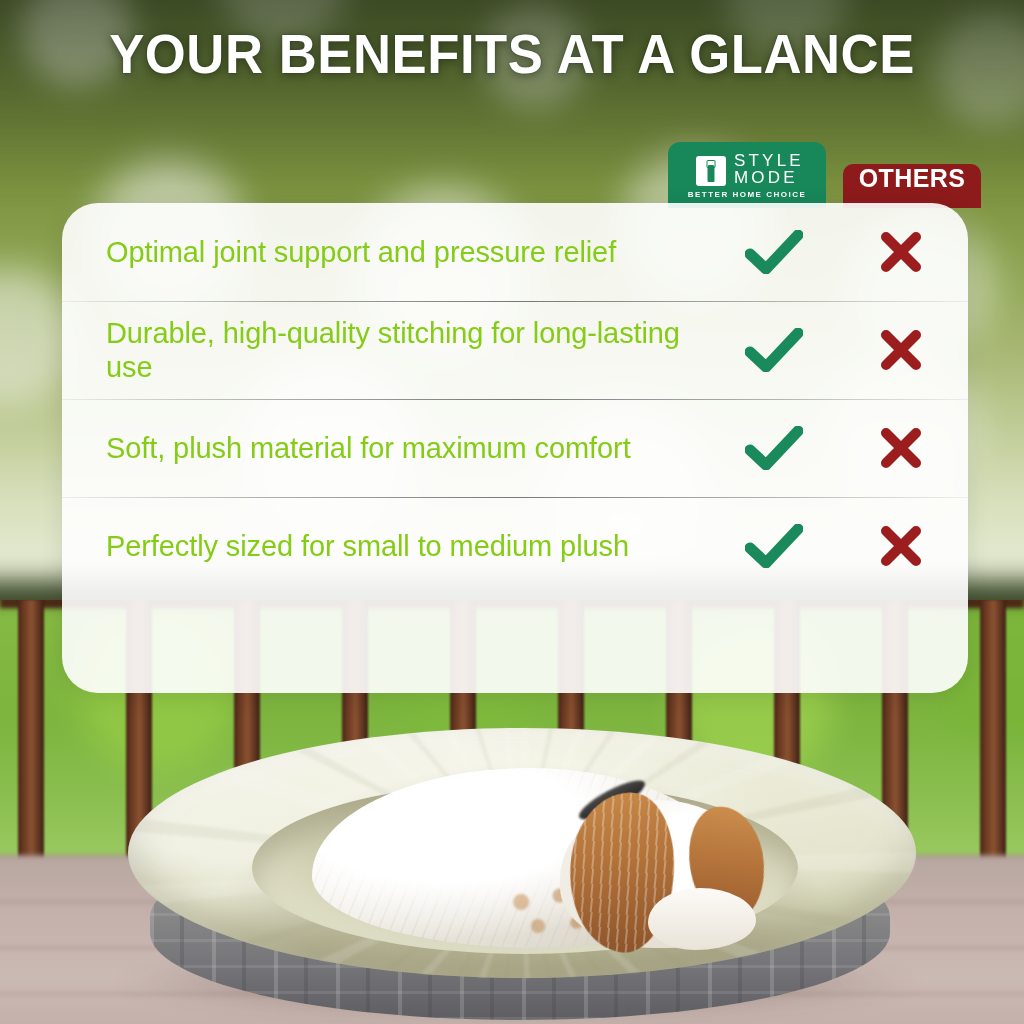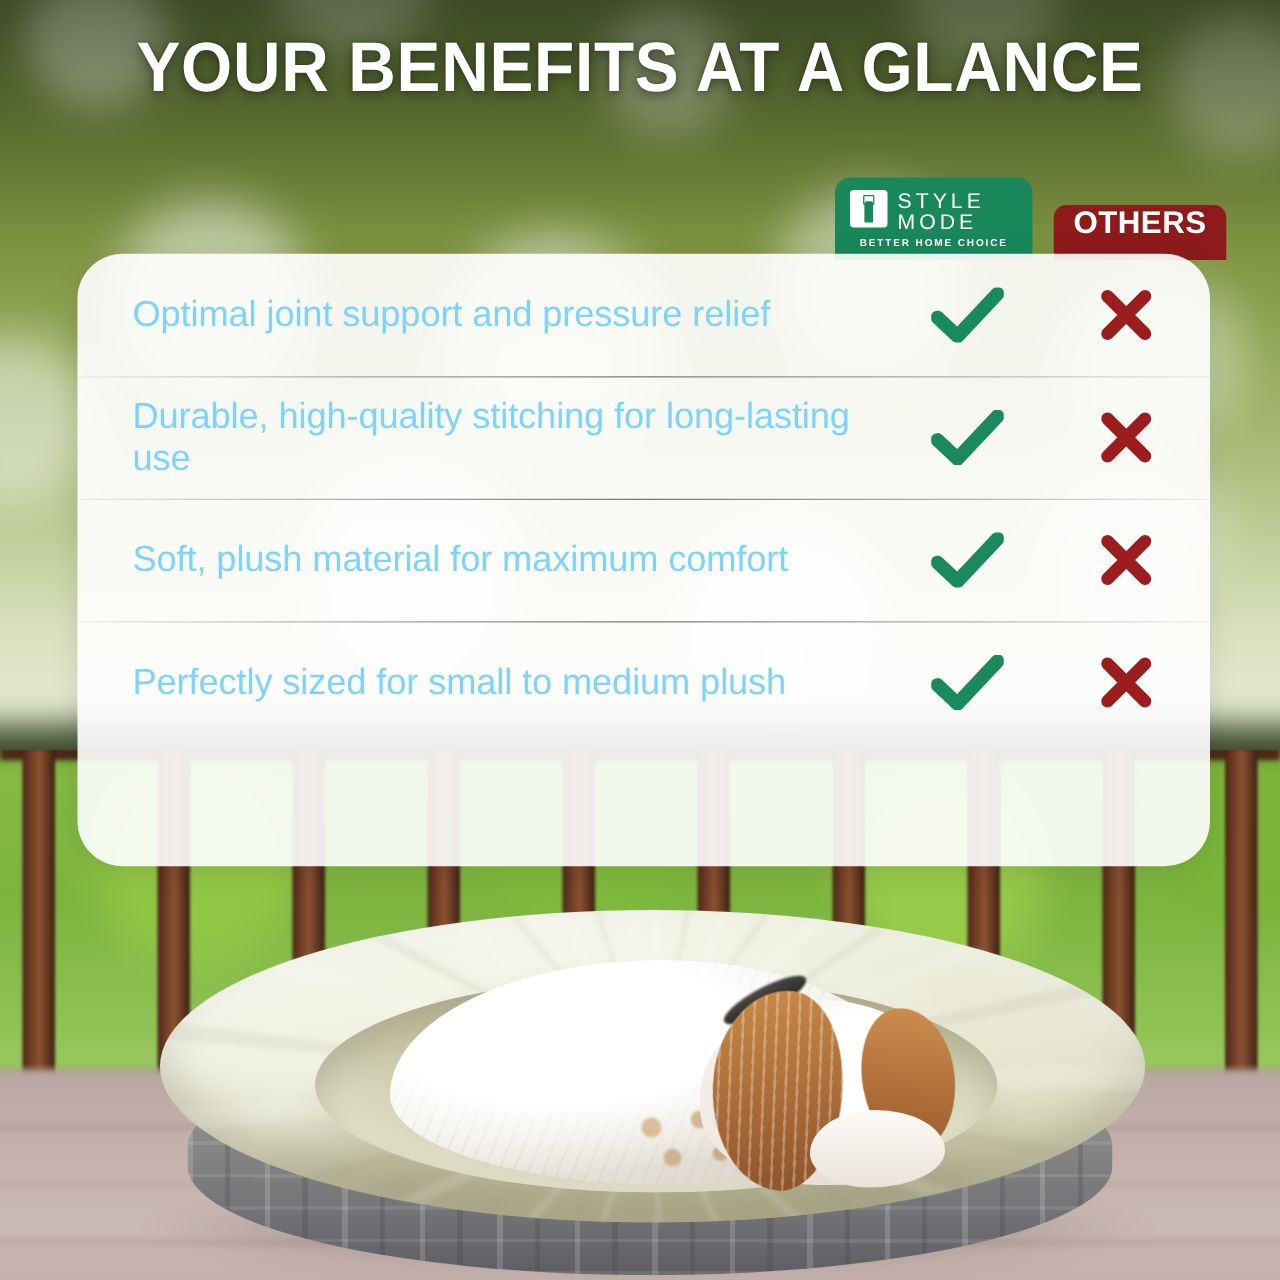--- a/index.html
+++ b/index.html
@@ -195,21 +195,21 @@
   
   .tabs { position:absolute; left:0; top:0; width:1024px; height:1024px; pointer-events:none; }
   .tab-style {
     position:absolute; left:668px; top:142px; width:158px; height:66px;
     background:#18875a;
     border-radius:12px 12px 0 0;
     pointer-events:auto;
     display:flex; flex-direction:column; justify-content:center;
     padding:4px 0 3px 0;
   }
-  .tab-style-row { display:flex; align-items:flex-start; gap:8px; padding-left:12px; }
+  .tab-style-row { display:flex; align-items:flex-end; gap:8px; padding-left:28px; }
   .logo-mark {
     width:30px; height:30px; background:#ffffff; border-radius:3px;
     position:relative; flex:0 0 auto;
   }
   .logo-mark::before {
     content:""; position:absolute; left:50%; top:9px; transform:translateX(-50%);
     width:7px; height:17px; background:#18875a; border-radius:2px 2px 1px 1px;
   }
   .logo-mark::after {
     content:""; position:absolute; left:50%; top:4px; transform:translateX(-50%);
@@ -251,21 +251,21 @@
   .row + .row::before {
     content:""; position:absolute; left:0; right:0; top:0; height:1px;
     background:linear-gradient(90deg,
       rgba(120,120,120,.10) 0%, rgba(70,70,70,.42) 22%, rgba(40,40,40,.62) 50%,
       rgba(70,70,70,.40) 78%, rgba(120,120,120,.10) 100%);
   }
   .row-text {
     width:608px;
     font-size:29px;
     line-height:1.18;
-    color:#7dd3fc;
+    color:#84cc16;
     font-weight:400;
     letter-spacing:-.1px;
     padding-right:18px;
   }
   .cell { flex:0 0 auto; display:flex; align-items:center; justify-content:center; }
   .cell-check { width:120px; }
   .cell-cross { width:134px; }
 
   .ck { width:58px; height:44px; display:block; }
   .xm { width:44px; height:44px; display:block; }

